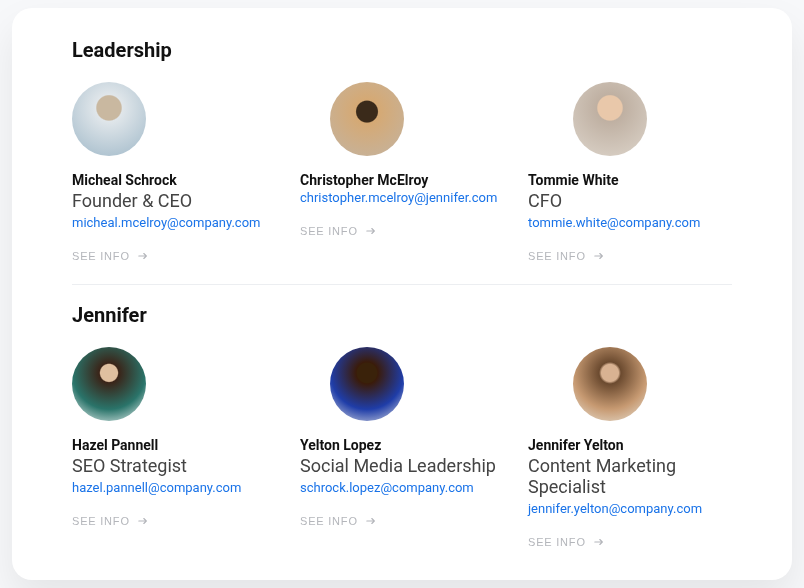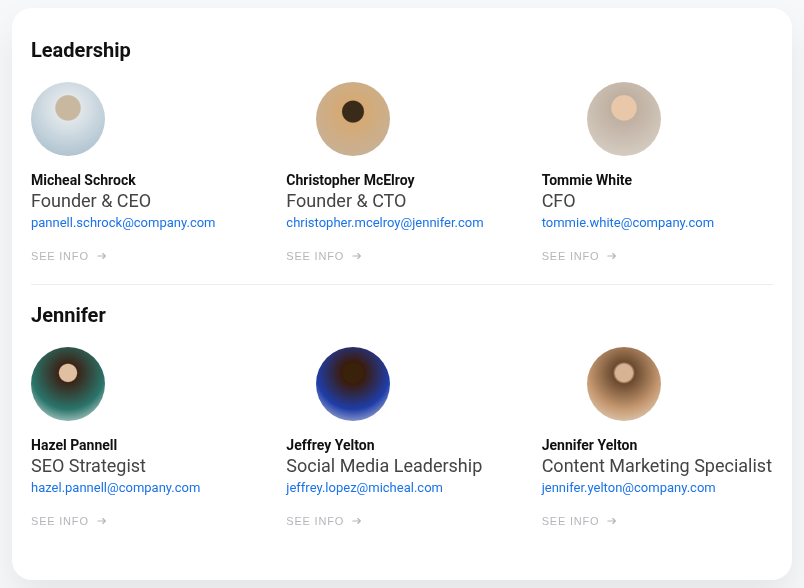--- a/index.html
+++ b/index.html
@@ -8,21 +8,21 @@
     background: #f7f8fa;
     width: 804px;
     height: 588px;
     overflow: hidden;
     padding: 8px 12px;
   }
   .card {
     background: #fff;
     border-radius: 20px;
     box-shadow: 0 20px 40px rgba(0,0,0,0.08);
-    padding: 30px 19px 24px;
+    padding: 30px 60px 24px;
     width: 100%;
     height: 100%;
     overflow: hidden;
   }
   .section-title {
     font-size: 20px;
     font-weight: 700;
     color: #111;
     margin-bottom: 20px;
   }
@@ -99,35 +99,34 @@
 
 <div class="card">
 
   <h2 class="section-title">Leadership</h2>
   <div class="grid">
 
     <div class="member col1">
       <div class="avatar av1"></div>
       <div class="name">Micheal Schrock</div>
       <div class="role">Founder &amp; CEO</div>
-      <a class="email" href="#">pannell.schrock@company.com</a>
+      <a class="email" href="#">micheal.mcelroy@company.com</a>
       <button class="see-info">
         <span>SEE INFO</span>
         <span class="arrow-icon">
           <svg viewBox="0 0 12 12" width="10" height="10">
               <path d="M1 6h9M7 3l3 3-3 3" stroke="#b4b6bb" stroke-width="1.4" fill="none" stroke-linecap="round" stroke-linejoin="round"></path>
             </svg>
         </span>
       </button>
     </div>
 
     <div class="member col2">
       <div class="avatar av2"></div>
       <div class="name">Christopher McElroy</div>
-      <div class="role">Founder &amp; CTO</div>
       <a class="email" href="#">christopher.mcelroy@jennifer.com</a>
       <button class="see-info">
         <span>SEE INFO</span>
         <span class="arrow-icon">
           <svg viewBox="0 0 12 12" width="10" height="10">
               <path d="M1 6h9M7 3l3 3-3 3" stroke="#b4b6bb" stroke-width="1.4" fill="none" stroke-linecap="round" stroke-linejoin="round"></path>
             </svg>
         </span>
       </button>
     </div>
@@ -164,23 +163,23 @@
         <span class="arrow-icon">
           <svg viewBox="0 0 12 12" width="10" height="10">
               <path d="M1 6h9M7 3l3 3-3 3" stroke="#b4b6bb" stroke-width="1.4" fill="none" stroke-linecap="round" stroke-linejoin="round"></path>
             </svg>
         </span>
       </button>
     </div>
 
     <div class="member col2">
       <div class="avatar av5"></div>
-      <div class="name">Jeffrey Yelton</div>
+      <div class="name">Yelton Lopez</div>
       <div class="role">Social Media Leadership</div>
-      <a class="email" href="#">jeffrey.lopez@micheal.com</a>
+      <a class="email" href="#">schrock.lopez@company.com</a>
       <button class="see-info">
         <span>SEE INFO</span>
         <span class="arrow-icon">
           <svg viewBox="0 0 12 12" width="10" height="10">
               <path d="M1 6h9M7 3l3 3-3 3" stroke="#b4b6bb" stroke-width="1.4" fill="none" stroke-linecap="round" stroke-linejoin="round"></path>
             </svg>
         </span>
       </button>
     </div>
 

